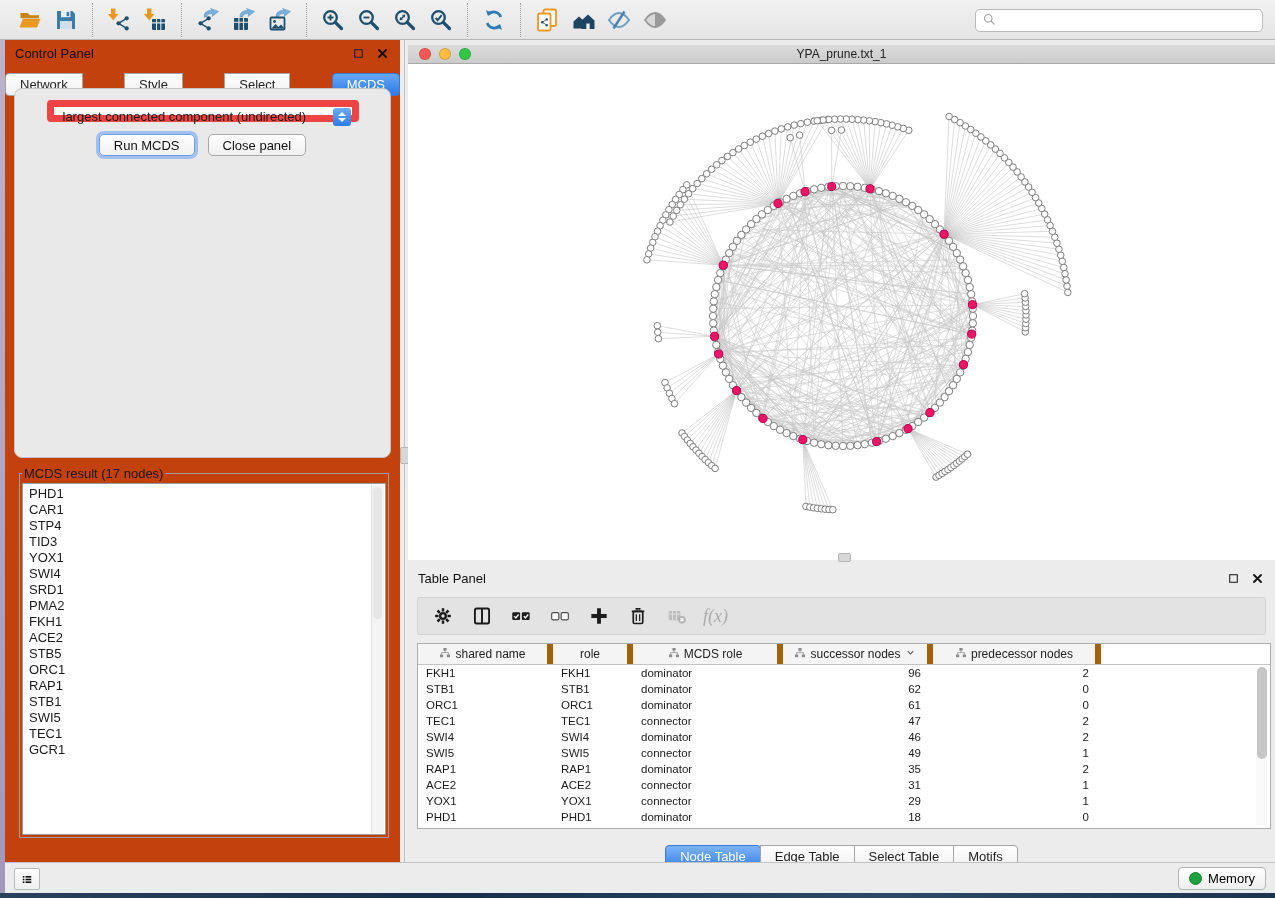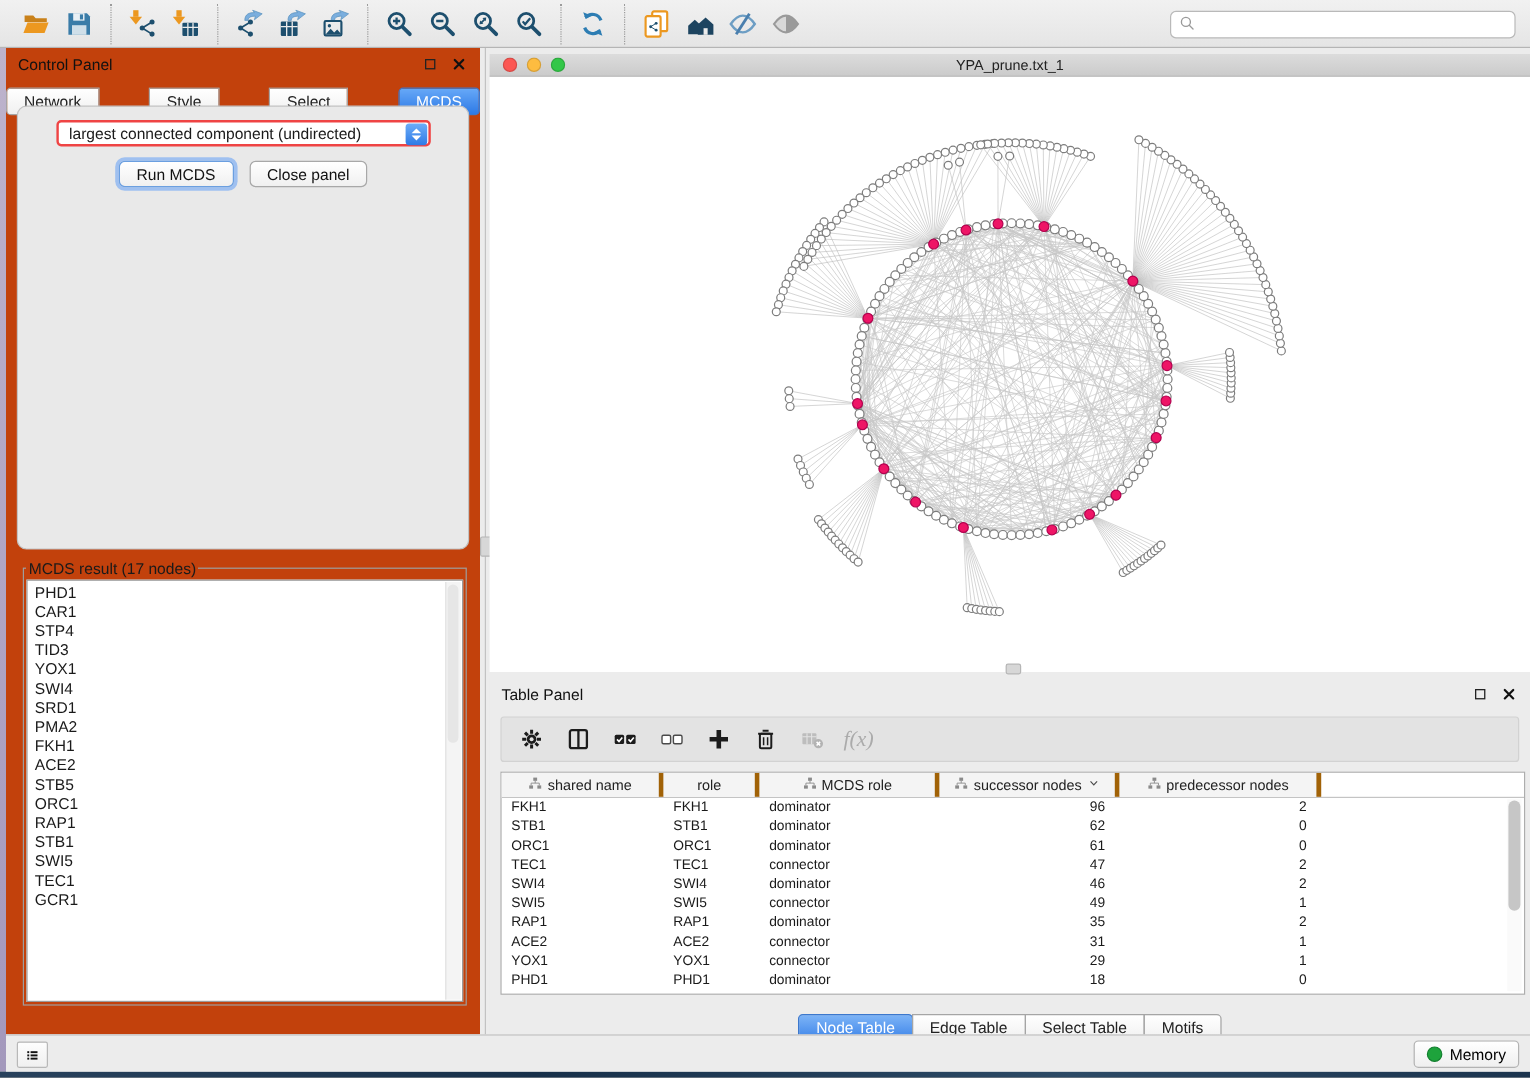--- a/index.html
+++ b/index.html
@@ -36,21 +36,21 @@
   .aqua-seg{height:21px;line-height:21px;padding:0 14px;background:linear-gradient(#ffffff,#f0f0f0);
        border:1px solid #a5a5a5;margin-left:-1px;font-size:13px;cursor:pointer;color:#222;}
   .aqua-seg:first-child{border-radius:4px 0 0 4px;margin-left:0;}
   .aqua-seg:last-child{border-radius:0 4px 4px 0;}
   .aqua-seg.selected{background:linear-gradient(#66a8f7,#2e7ae6);color:#fff;border-color:#3c78cd;border-radius:4px;}
   .cp-inner{position:absolute;left:9px;top:48px;width:377px;height:370px;box-sizing:border-box;
        background:#e9e9e9;border:1px solid #c2c2c2;border-radius:8px;}
   .opt-label{text-align:center;margin-top:26px;font-size:13.5px;}
   .selectrow{display:flex;justify-content:center;margin-top:11px;}
   .fakeselect{position:relative;width:312px;height:22px;box-sizing:border-box;background:#fff;
-       border:2px solid #ef4444;border-radius:4px;line-height:20px;padding-left:9px;font-size:13px;cursor:pointer;}
+       border:7px solid #ef4444;border-radius:4px;line-height:20px;padding-left:9px;font-size:13px;cursor:pointer;}
   .fakeselect .stepper{position:absolute;right:1px;top:1px;width:18px;height:18px;border-radius:3px;
        background:linear-gradient(#6cadf8,#2e7ae6);display:flex;flex-direction:column;align-items:center;justify-content:center;gap:2px;}
   .stepper i{width:0;height:0;border-left:4px solid transparent;border-right:4px solid transparent;}
   .stepper i.up{border-bottom:4px solid #fff;}
   .stepper i.down{border-top:4px solid #fff;}
   .btnrow{display:flex;justify-content:center;gap:13px;margin-top:12px;}
   .aqua-btn{height:22px;padding:0 14px;background:linear-gradient(#ffffff,#f0f0f0);
        border:1px solid #a8a8a8;border-radius:5px;font-size:13px;cursor:pointer;color:#111;}
   .aqua-btn.focused{box-shadow:0 0 0 3px rgba(110,165,245,.6);border-color:#6b9fe0;}
   fieldset.mcds-result{position:absolute;left:14px;top:426px;width:370px;height:372px;box-sizing:border-box;
@@ -81,21 +81,21 @@
 
   
   .tpanel{position:absolute;left:408px;top:565px;width:867px;height:297px;background:#ececec;}
   .tp-toolbar{position:absolute;left:9px;top:32px;width:849px;height:38px;box-sizing:border-box;
        background:#e3e3e3;border:1px solid #d2d2d2;border-radius:3px;display:flex;align-items:center;gap:6px;padding:0 8px;}
   .tp-toolbar .tbtn{width:33px;height:30px;}
   .fx{font-family:"Liberation Serif",serif;font-style:italic;font-size:18px;color:#ababab;}
   .ntable{position:absolute;left:9px;top:78px;width:854px;height:186px;box-sizing:border-box;
        background:#fff;border:1px solid #adadad;overflow:hidden;}
   .thead{display:flex;height:20px;border-bottom:1px solid #c4c4c4;background:#fff;}
-  .th{box-sizing:border-box;background:#f4f4f4;border-right:4px solid #a16207;
+  .th{box-sizing:border-box;background:#f4f4f4;border-right:6px solid #a16207;
        display:flex;align-items:center;justify-content:center;gap:4px;font-size:12px;color:#222;cursor:pointer;}
   .trow{display:flex;height:16px;align-items:center;font-size:11.5px;}
   .td{box-sizing:border-box;padding-left:8px;overflow:hidden;white-space:nowrap;}
   .td.num{text-align:right;padding-right:12px;padding-left:0;}
   .tscroll{position:absolute;right:2px;top:22px;width:12px;height:160px;background:#fafafa;}
   .tscroll .thumb{position:absolute;left:1px;top:1px;width:10px;height:92px;background:#c6c6c6;border-radius:5px;}
   .tp-tabs{position:absolute;left:0;top:280px;width:100%;display:flex;justify-content:center;}
   .tp-tabs .aqua-seg.selected{background:linear-gradient(#7db4f7,#3a82e8);}
 
   

